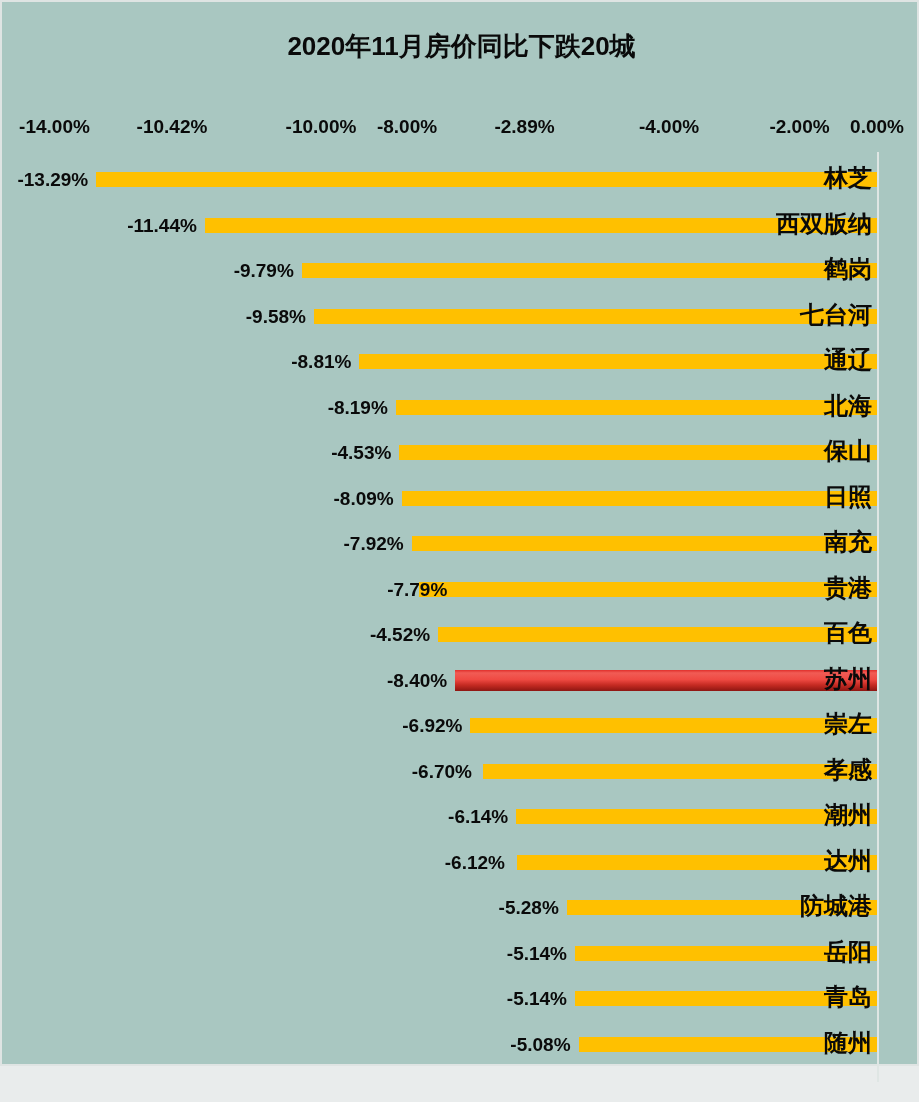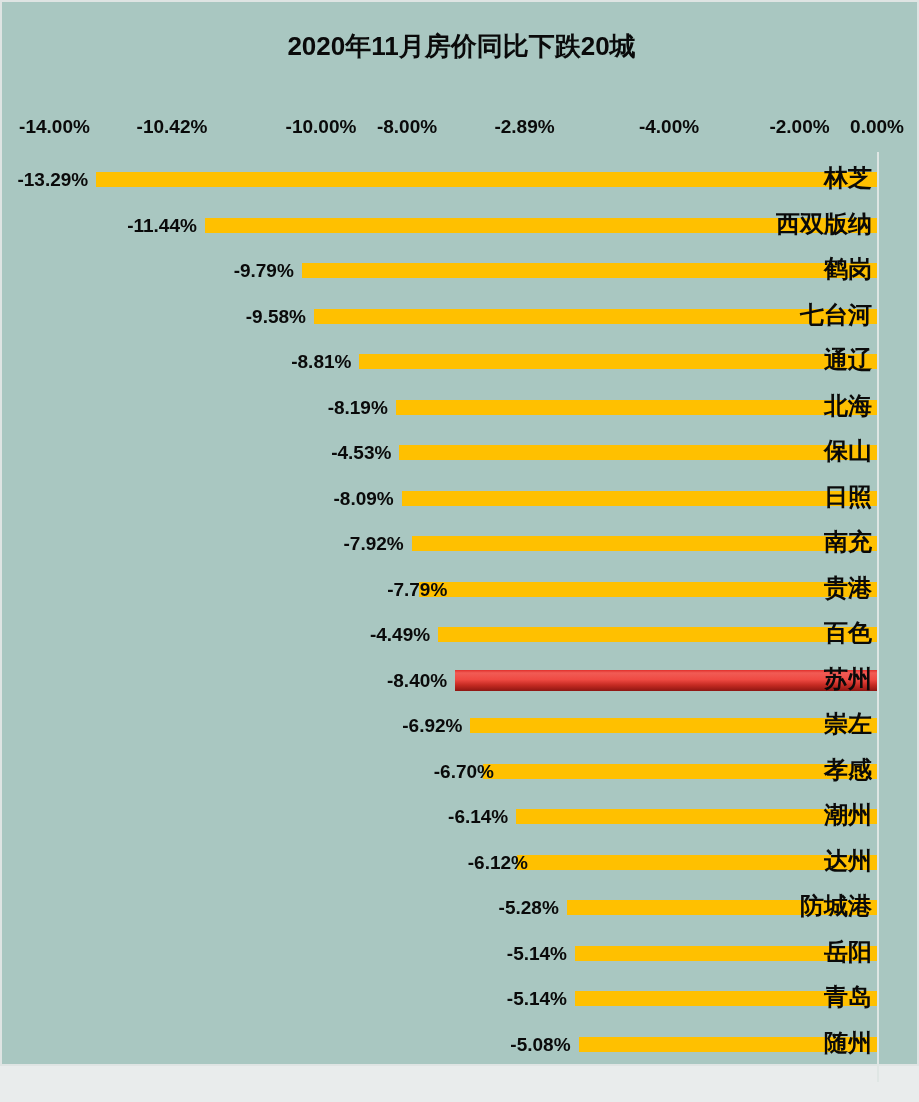--- a/index.html
+++ b/index.html
@@ -173,46 +173,46 @@
         <div class="value-label" style="left: 401.7px;">-7.92%</div>
         <div class="city-label">南充</div>
       </div>
       <div class="bar-row" style="top: 564.5px;">
         <div class="bar" style="left: 417.337px; width: 457.663px;"></div>
         <div class="value-label" style="left: 409.337px; margin-left: 36px;">-7.79%</div>
         <div class="city-label">贵港</div>
       </div>
       <div class="bar-row" style="top: 610px;">
         <div class="bar" style="left: 436.137px; width: 438.863px;"></div>
-        <div class="value-label" style="left: 428.137px;">-4.49%</div>
+        <div class="value-label" style="left: 428.137px;">-4.52%</div>
         <div class="city-label">百色</div>
       </div>
       <div class="bar-row" style="top: 655.5px;">
         <div class="bar highlight" style="left: 453.175px; width: 421.825px;"></div>
         <div class="value-label" style="left: 445.175px;">-8.40%</div>
         <div class="city-label">苏州</div>
       </div>
       <div class="bar-row" style="top: 701px;">
         <div class="bar" style="left: 468.45px; width: 406.55px;"></div>
         <div class="value-label" style="left: 460.45px;">-6.92%</div>
         <div class="city-label">崇左</div>
       </div>
       <div class="bar-row" style="top: 746.5px;">
         <div class="bar" style="left: 481.375px; width: 393.625px;"></div>
-        <div class="value-label" style="left: 492px;">-6.70%</div>
+        <div class="value-label" style="left: 470px;">-6.70%</div>
         <div class="city-label">孝感</div>
       </div>
       <div class="bar-row" style="top: 792px;">
         <div class="bar" style="left: 514.275px; width: 360.725px;"></div>
         <div class="value-label" style="left: 506.275px;">-6.14%</div>
         <div class="city-label">潮州</div>
       </div>
       <div class="bar-row" style="top: 837.5px;">
         <div class="bar" style="left: 515.45px; width: 359.55px;"></div>
-        <div class="value-label" style="left: 526px;">-6.12%</div>
+        <div class="value-label" style="left: 503px;">-6.12%</div>
         <div class="city-label">达州</div>
       </div>
       <div class="bar-row" style="top: 883px;">
         <div class="bar" style="left: 564.8px; width: 310.2px;"></div>
         <div class="value-label" style="left: 556.8px;">-5.28%</div>
         <div class="city-label">防城港</div>
       </div>
       <div class="bar-row" style="top: 928.5px;">
         <div class="bar" style="left: 573.025px; width: 301.975px;"></div>
         <div class="value-label" style="left: 565.025px;">-5.14%</div>

